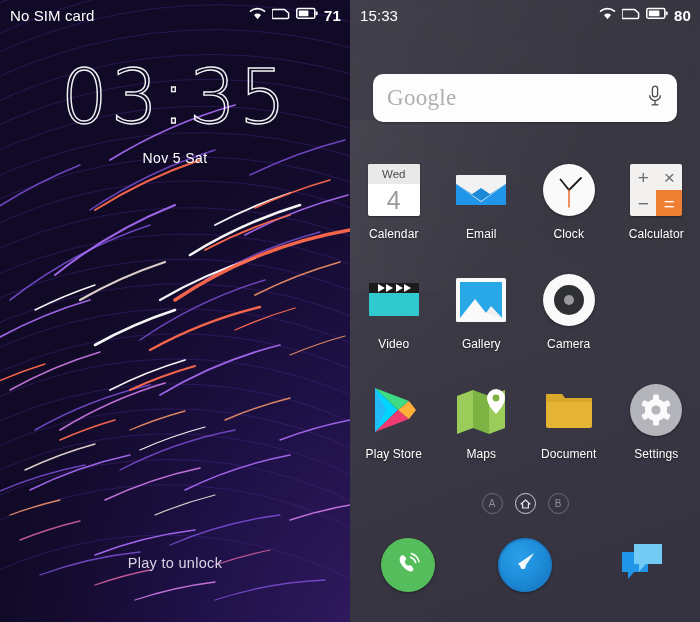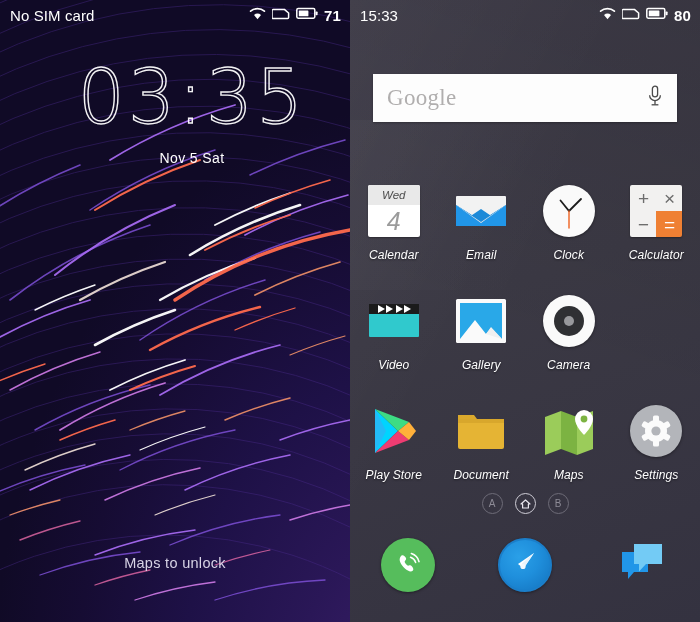--- a/index.html
+++ b/index.html
@@ -16,21 +16,21 @@
   .lock .wp svg{position:absolute;left:0;top:0;width:350px;height:622px;}
 
   .statusbar{position:absolute;left:0;top:0;width:350px;height:30px;
         display:flex;align-items:center;z-index:7;
         padding:0 9px 0 10px;box-sizing:border-box;color:#fff;}
   .sb-left{font-size:15px;letter-spacing:.1px;white-space:nowrap;}
   .sb-right{margin-left:auto;display:flex;align-items:center;gap:6px;}
   .sb-num{font-size:15px;letter-spacing:.2px;font-weight:bold;}
   .ico{display:block;}
 
-  .clockwrap{position:absolute;left:17px;top:58px;width:350px;text-align:center;z-index:6;}
+  .clockwrap{position:absolute;left:0;top:58px;width:350px;text-align:center;z-index:6;}
   .bigclock{font-size:74px;line-height:78px;color:transparent;
         -webkit-text-stroke:1.4px rgba(255,255,255,.95);
         font-family:"DejaVu Sans",sans-serif;font-weight:300;letter-spacing:3px;}
   .dateline{margin-top:14px;font-size:14px;color:#fff;letter-spacing:.4px;}
   .swipe{position:absolute;left:0;top:555px;width:350px;text-align:center;
         font-size:14.5px;color:#d8d4e6;letter-spacing:.3px;z-index:6;}
 
   
   .home{position:relative;width:350px;height:622px;overflow:hidden;
         background:#4c1d95;}
@@ -38,27 +38,27 @@
         background:
           linear-gradient(118deg, rgba(255,255,255,.035) 0%, rgba(255,255,255,0) 42%),
           linear-gradient(200deg, rgba(0,0,0,.10) 0%, rgba(0,0,0,0) 55%),
           linear-gradient(160deg,#403d4a 0%, #3b3944 46%, #343240 100%);}
   .home .hbg:after{content:"";position:absolute;left:0;top:120px;width:100%;height:170px;
         background:linear-gradient(115deg, rgba(255,255,255,.028) 0%, rgba(255,255,255,0) 60%);}
   .statusbar.dark{color:#fff;}
 
   
   .searchbar{position:absolute;left:23px;top:74px;width:304px;height:48px;
-        background:#fdfdfd;border-radius:0;box-shadow:0 1px 2px rgba(0,0,0,.28);
+        background:#fdfdfd;border-radius:10px;box-shadow:0 1px 2px rgba(0,0,0,.28);
         display:flex;align-items:center;padding:0 14px;box-sizing:border-box;z-index:5;}
   .glabel{font-family:"Liberation Serif",serif;font-size:23px;color:#b0aeae;letter-spacing:.3px;}
   .mic{margin-left:auto;}
 
   
-  .grid{position:absolute;left:0;top:177px;width:350px;z-index:5;font-style:italic;}
+  .grid{position:absolute;left:0;top:156px;width:350px;z-index:5;}
   .row{display:flex;height:110px;}
   .cell{width:87.5px;display:flex;flex-direction:column;align-items:center;}
   .iconbox{width:52px;height:52px;position:relative;margin-top:8px;}
   .lbl{margin-top:11px;font-size:12px;color:#fff;letter-spacing:.1px;
        text-shadow:0 1px 2px rgba(0,0,0,.5);white-space:nowrap;}
 
   
   .cal{width:52px;height:52px;background:#fff;border-radius:2px;overflow:hidden;
        box-shadow:0 1px 2px rgba(0,0,0,.35);}
   .cal .hd{height:20px;background:#e9e9e9;display:flex;align-items:center;justify-content:center;
@@ -252,21 +252,21 @@
         </span>
         <span class="sb-num">71</span>
       </span>
     </div>
 
     <div class="clockwrap">
       <div class="bigclock">03:35</div>
       <div class="dateline">Nov 5  Sat</div>
     </div>
 
-    <div class="swipe">Maps to unlock</div>
+    <div class="swipe">Play to unlock</div>
   </div>
 
   <div class="home">
     <div class="hbg"></div>
 
     <div class="statusbar dark">
       <span class="sb-left">15:33</span>
       <span class="sb-right">
         <span class="ico">
           <svg width="17" height="13" viewBox="0 0 17 13">
@@ -401,39 +401,39 @@
               <path d="M41 17 L30 26 L41 35 L48 26 Z" fill="#ffb03a"></path>
               <path d="M7 4 L7 48 L18 26 Z" fill="#29b6f6" opacity=".85"></path>
             </svg>
           </div>
           <div class="lbl">Play Store</div>
         </div>
 
         <div class="cell">
           <div class="iconbox">
             <svg width="52" height="52" viewBox="0 0 52 52">
-              <path d="M3 10 h16 l3 4 h27 v4 H3 Z" fill="#dba92c"></path>
-              <rect x="3" y="14" width="46" height="30" rx="2" fill="#e5b434"></rect>
-              <rect x="3" y="14" width="46" height="4" fill="#d8a72c"></rect>
-            </svg>
-          </div>
-          <div class="lbl">Document</div>
-        </div>
-
-        <div class="cell">
-          <div class="iconbox">
-            <svg width="52" height="52" viewBox="0 0 52 52">
               <path d="M2 12 L18 6 L18 44 L2 50 Z" fill="#9bcc5a"></path>
               <path d="M18 6 L34 12 L34 50 L18 44 Z" fill="#7cb342"></path>
               <path d="M34 12 L50 6 L50 44 L34 50 Z" fill="#9bcc5a"></path>
               <path d="M32 14 a9 9 0 0 1 18 0 c0 7 -9 16 -9 16 s-9 -9 -9 -16 z" fill="#ffffff"></path>
               <circle cx="41" cy="14" r="3.4" fill="#7cb342"></circle>
             </svg>
           </div>
           <div class="lbl">Maps</div>
+        </div>
+
+        <div class="cell">
+          <div class="iconbox">
+            <svg width="52" height="52" viewBox="0 0 52 52">
+              <path d="M3 10 h16 l3 4 h27 v4 H3 Z" fill="#dba92c"></path>
+              <rect x="3" y="14" width="46" height="30" rx="2" fill="#e5b434"></rect>
+              <rect x="3" y="14" width="46" height="4" fill="#d8a72c"></rect>
+            </svg>
+          </div>
+          <div class="lbl">Document</div>
         </div>
 
         <div class="cell">
           <div class="iconbox">
             <div class="gear">
               <svg width="32" height="32" viewBox="0 0 32 32">
                 <g fill="#fbfbfb">
                   <rect x="13" y="0.5" width="6" height="31" rx="1.6"></rect>
                   <rect x="13" y="0.5" width="6" height="31" rx="1.6" transform="rotate(60 16 16)"></rect>
                   <rect x="13" y="0.5" width="6" height="31" rx="1.6" transform="rotate(120 16 16)"></rect>

